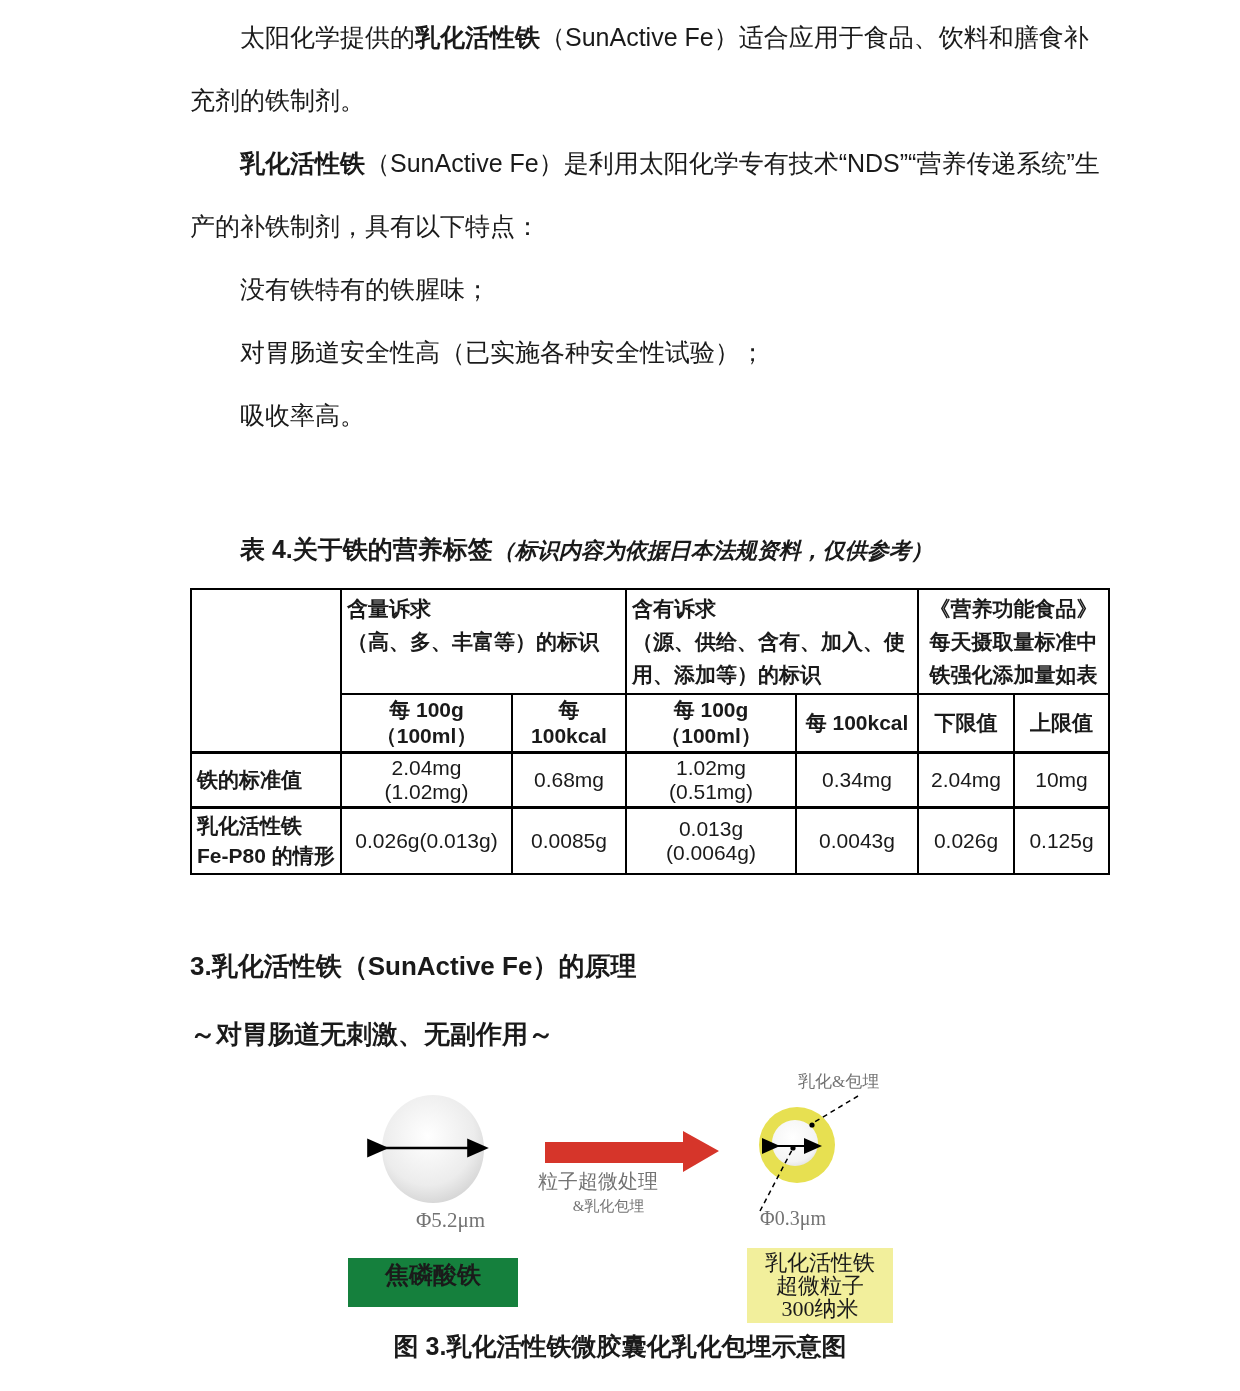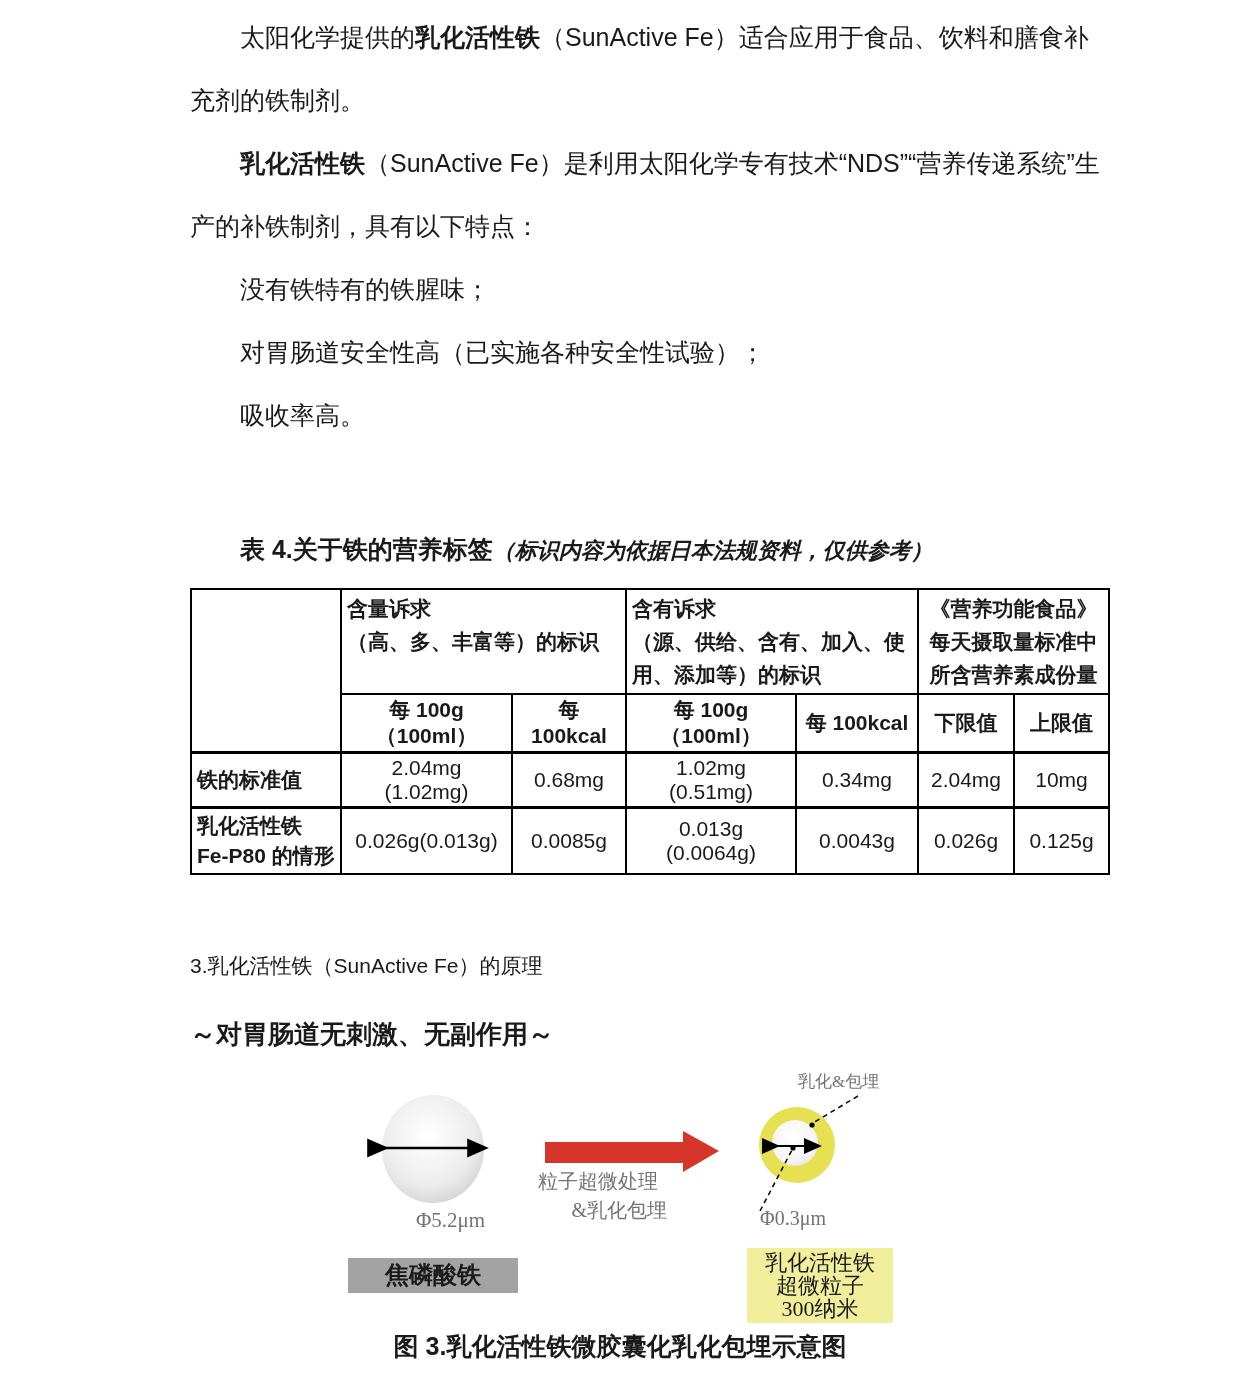--- a/index.html
+++ b/index.html
@@ -19,32 +19,32 @@
   table.t4{border-collapse:collapse;margin:6px 0 17px 190px;table-layout:fixed;width:918px;}
   table.t4 td{border:2px solid #000;padding:2px 5px;font-size:21px;overflow:hidden;}
   td.ghead{vertical-align:top;line-height:33px;font-weight:bold;text-align:left;padding-top:3px;}
   td.ghead.center{text-align:center;}
   td.subhead{font-weight:bold;text-align:center;font-size:20px;height:28px;line-height:26px;}
   td.rowlabel{font-weight:bold;line-height:30px;}
   td.val{text-align:center;font-size:20px;}
   tr.datarow td{border-top:3px solid #000;}
   .preline{white-space:pre-line;}
 
-  .h3{font-size:21px;font-weight:normal;line-height:50px;margin:66px 140px 0 190px;}
+  .h3{font-size:26px;font-weight:bold;line-height:50px;margin:66px 140px 0 190px;}
   .h3b{font-size:26px;font-weight:bold;line-height:50px;margin:18px 140px 0 190px;}
 
   .diagram{position:relative;width:1240px;height:252px;margin-top:11px;}
   .diagram .lbl{position:absolute;font-family:Liberation Serif, serif;color:#737373;}
   .lbl-emulsify{left:798px;top:0px;font-size:17px;}
   .lbl-d52{left:398px;top:138px;width:105px;text-align:center;font-size:21px;}
   .lbl-arrow1{left:538px;top:98px;width:155px;text-align:left;font-size:20px;}
-  .lbl-arrow2{left:512px;top:127px;width:155px;text-align:right;font-size:20px;}
+  .lbl-arrow2{left:531px;top:127px;width:155px;text-align:center;font-size:15px;}
   .lbl-d03{left:747px;top:137px;width:92px;text-align:center;font-size:20px;}
-  .box-left{position:absolute;left:348px;top:188px;width:170px;height:35px;
-    background:#a3a3a3;text-align:center;line-height:34px;font-size:24px;font-weight:bold;
+  .box-left{position:absolute;left:348px;top:188px;width:170px;height:49px;
+    background:#15803d;text-align:center;line-height:34px;font-size:24px;font-weight:bold;
     font-family:"Liberation Serif",serif;}
   .box-right{position:absolute;left:747px;top:178px;width:146px;padding:3px 0;
     background:#f2ef9c;text-align:center;font-size:22px;line-height:23px;
     font-family:"Liberation Serif",serif;}
   .fig-caption{font-size:25px;font-weight:bold;text-align:center;line-height:40px;margin-top:4px;}
   svg.overlay{position:absolute;left:0;top:0;}
 </style>
 </head>
 <body>
 
@@ -75,21 +75,21 @@
     </colgroup>
     <tbody>
         <tr style="height:103px">
       <td rowspan="2"></td>
       <td colspan="2" class="ghead preline">含量诉求
 （高、多、丰富等）的标识</td>
       <td colspan="2" class="ghead preline">含有诉求
 （源、供给、含有、加入、使用、添加等）的标识</td>
       <td colspan="2" class="ghead center preline">《营养功能食品》
 每天摄取量标准中
-所含营养素成份量</td>
+铁强化添加量如表</td>
     </tr>
     <tr>
       <td class="subhead">每 100g（100ml）</td>
       <td class="subhead">每 100kcal</td>
       <td class="subhead">每 100g（100ml）</td>
       <td class="subhead">每 100kcal</td>
       <td class="subhead">下限值</td>
       <td class="subhead">上限值</td>
     </tr>
     <tr class="datarow" style="height:31px">

